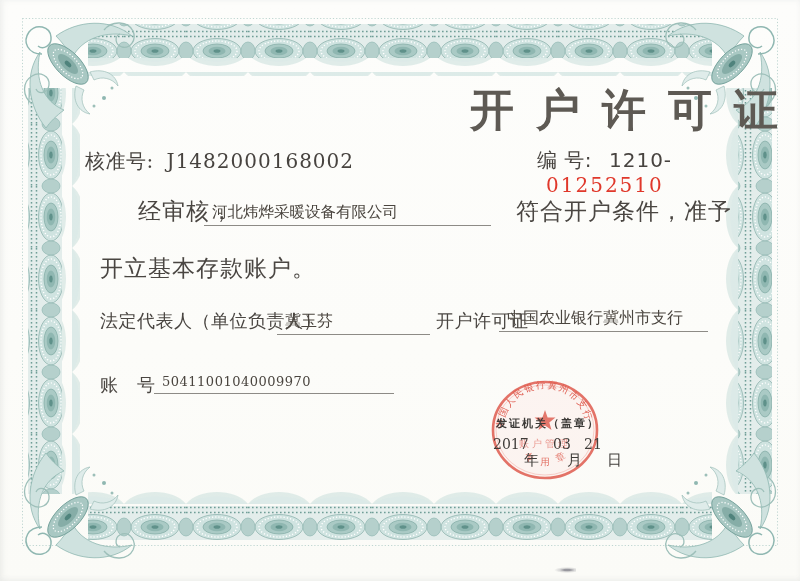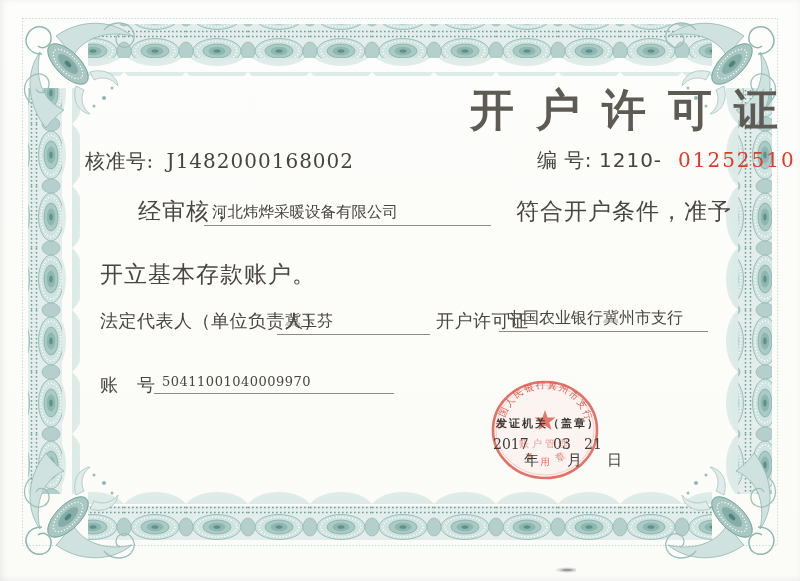--- a/index.html
+++ b/index.html
@@ -122,29 +122,29 @@
 
   <div class="abs title">开户许可证</div>
 
   <div class="abs meta serif" style="left:85px;top:149px;">
     <span>核准号:</span>
     <span style="margin-left:6px;letter-spacing:1px;">J1482000168002</span>
   </div>
 
   <div class="abs meta hei" style="left:537px;top:148px;">
     <span>编 号:</span>
-    <span style="margin-left:0;letter-spacing:1px;">1210-</span>
+    <span style="margin-left:10px;letter-spacing:1px;">1210-</span>
     <span class="red-num">01252510</span>
   </div>
 
   <div class="abs big hei" style="left:138px;top:197px;">经审核，</div>
   <span class="abs fill-line" style="left:204px;top:203px;width:287px;font-size:15.5px;">河北炜烨采暖设备有限公司</span>
   <div class="abs big hei" style="left:516px;top:197px;">符合开户条件，准予</div>
 
-  <div class="abs big hei" style="left:100px;top:260px;">开立基本存款账户。</div>
+  <div class="abs big hei" style="left:100px;top:254px;">开立基本存款账户。</div>
 
   <div class="abs lbl hei" style="left:100px;top:310px;">法定代表人（单位负责人）</div>
   <span class="abs fill-line" style="left:277px;top:311px;width:153px;font-size:16px;">冀玉芬</span>
   <div class="abs lbl hei" style="left:436px;top:310px;">开户许可证</div>
   <span class="abs fill-line" style="left:499px;top:308px;width:209px;font-size:16px;">中国农业银行冀州市支行</span>
 
   <div class="abs lbl hei" style="left:100px;top:374px;">账　号</div>
   <span class="abs fill-line" style="left:154px;top:374px;width:240px;font-size:13px;letter-spacing:.5px;">50411001040009970</span>
 
   <div class="abs issuer-lbl hei" style="left:496px;top:417px;">发证机关（盖章）</div>

